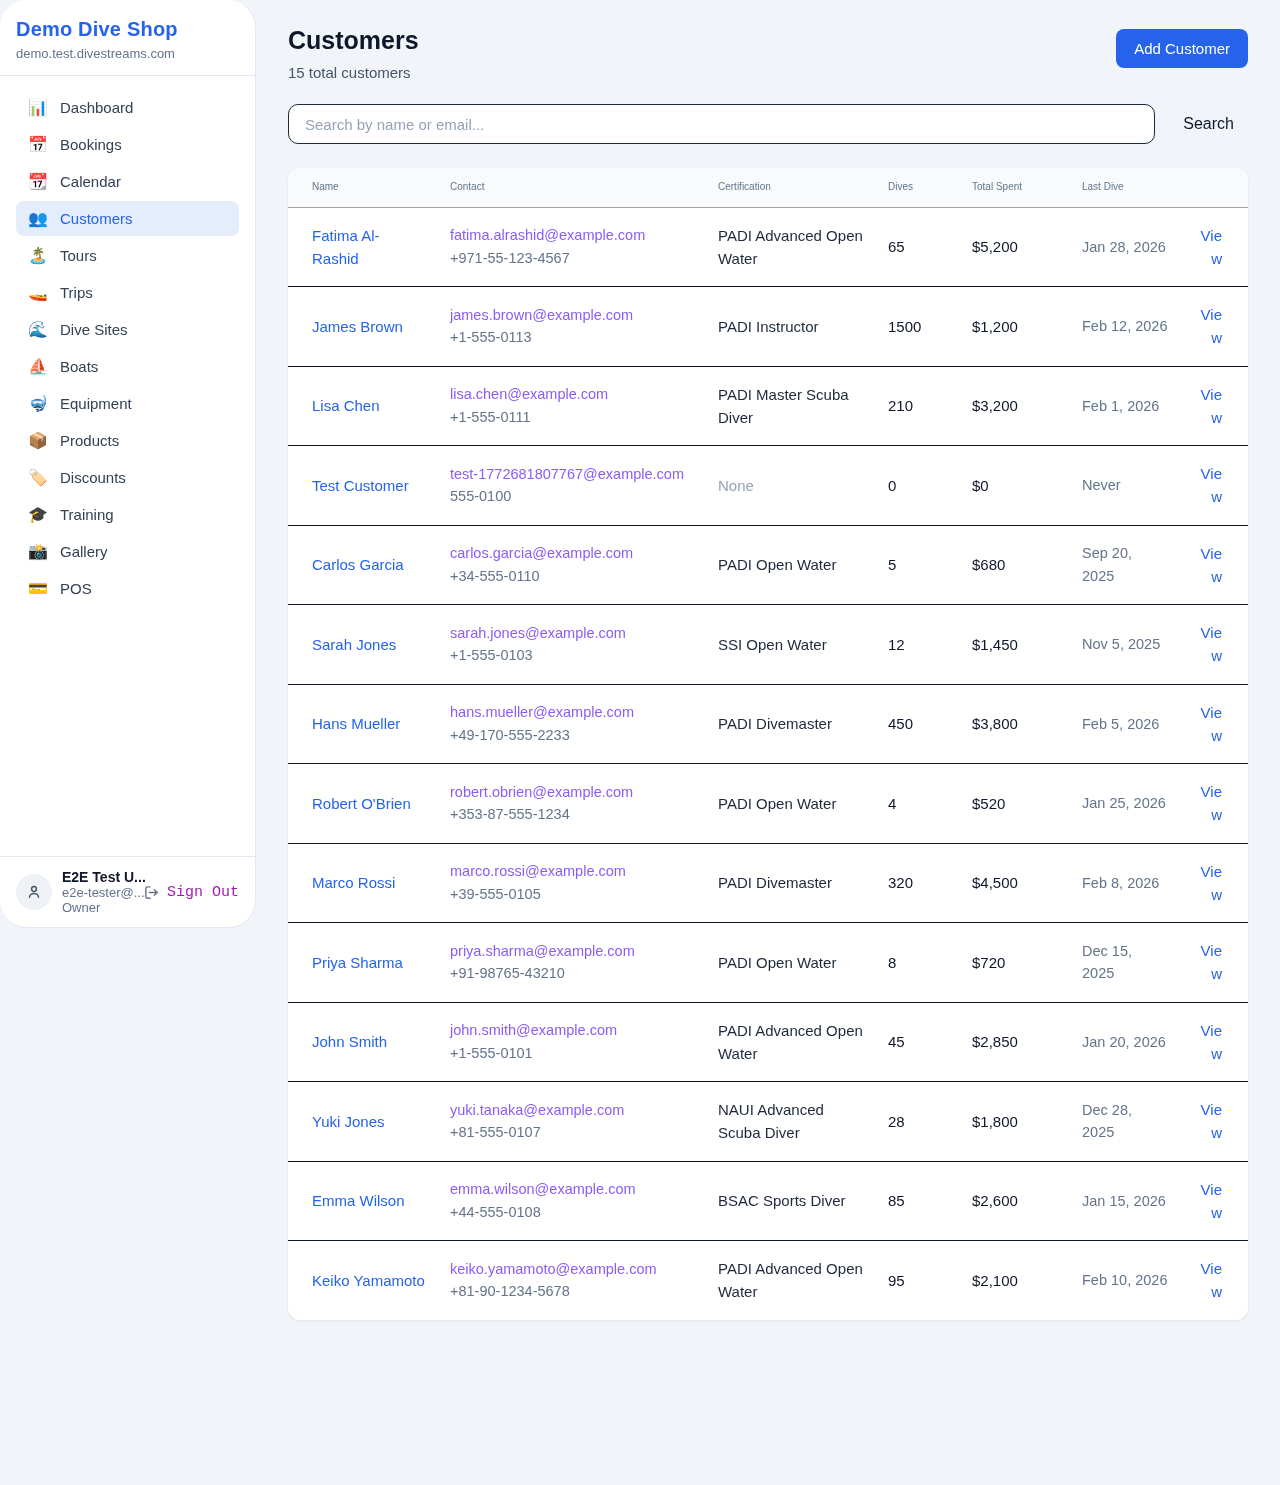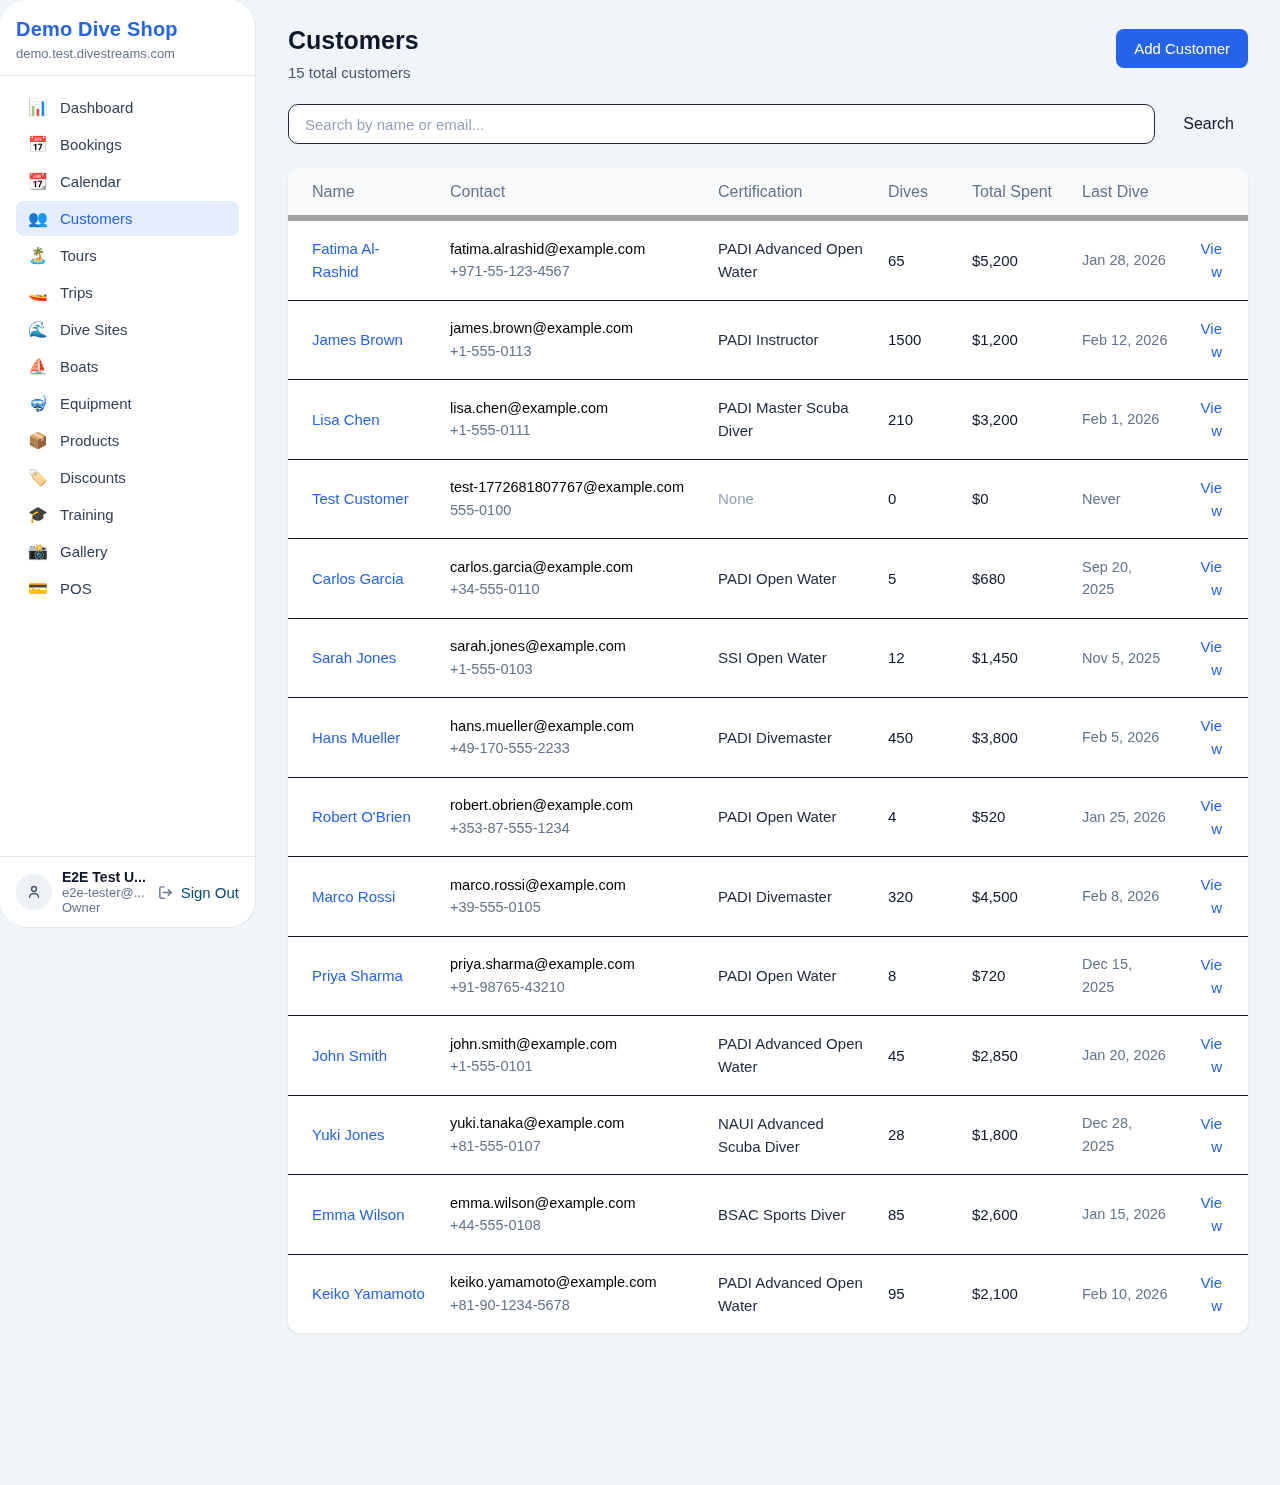--- a/index.html
+++ b/index.html
@@ -37,21 +37,21 @@
   }
   .avatar {
     width:36px; height:36px; min-width:36px; border-radius:50%;
     background:#eef1f5; display:flex; align-items:center; justify-content:center;
   }
   .user-meta { flex:1; min-width:0; }
   .user-name { font-size:14px; font-weight:bold; color:#0f172a; white-space:nowrap; }
   .user-email, .user-role { font-size:13px; color:#64748b; white-space:nowrap; }
   .signout {
     display:flex; align-items:center; gap:7px;
-    color:#0c4a6e; font-size:15px; cursor:pointer; text-decoration:none; white-space:nowrap;
+    color:#a21caf; font-size:15px; cursor:pointer; text-decoration:none; white-space:nowrap;font-family:Liberation Mono, monospace;
   }
   
   .main { flex:1; padding:26px 32px 0 32px; }
   .page-head { display:flex; justify-content:space-between; align-items:flex-start; }
   .page-title { font-size:25px; font-weight:bold; color:#0f172a; }
   .page-subtitle { font-size:15px; color:#475569; margin-top:9px; }
   .btn-primary {
     background:#2563eb; color:#ffffff; border:none;
     font-family:inherit; font-size:15px; font-weight:500;
     padding:11px 18px; border-radius:8px; cursor:pointer; margin-top:3px;margin-left:39px;
@@ -72,33 +72,33 @@
   .card {
     margin-top:24px; background:#ffffff; border-radius:12px;
     box-shadow:0 1px 3px rgba(15,23,42,.08);
     overflow:hidden;
   }
   table { width:100%; border-collapse:collapse; table-layout:fixed; }
   col.c-name{width:150px;} col.c-contact{width:268px;} col.c-cert{width:170px;}
   col.c-dives{width:84px;} col.c-total{width:110px;} col.c-last{width:110px;} col.c-view{width:68px;}
   thead th {
     background:#f8fafc; color:#64748b; font-weight:normal;
-    font-size:16px; text-align:left; padding:12px 12px;
-    border-bottom:6px solid #a3a3a3; line-height:1.45;
+    font-size:10px; text-align:left; padding:12px 12px;
+    border-bottom:1px solid #a3a3a3; line-height:1.45;
   }
   thead th:first-child { padding-left:24px; }
   tbody td {
     padding:16px 12px; vertical-align:middle;
     border-bottom:1px solid #0f172a;
     font-size:15px; line-height:1.55; overflow-wrap:anywhere;
   }
   tbody tr:last-child td { border-bottom:none; }
   tbody td:first-child { padding-left:24px; }
   .name-link { color:#2563eb; font-weight:400; text-decoration:none; cursor:pointer; display:inline-block; }
-  .email { color:#000000; font-size:14.5px; }
+  .email { color:#8b5cf6; font-size:14.5px; }
   .phone { color:#64748b; font-size:14.5px; }
   .cert { color:#1e293b; }
   .cert-muted { color:#94a3b8; }
   .dives, .total { color:#0f172a; }
   .lastdive { color:#64748b; font-size:14.5px; }
   .view-cell { text-align:right; padding-right:26px !important; }
   .view-link { color:#2563eb; font-weight:500; text-decoration:none; cursor:pointer; }
 </style>
 </head>
 <body>

